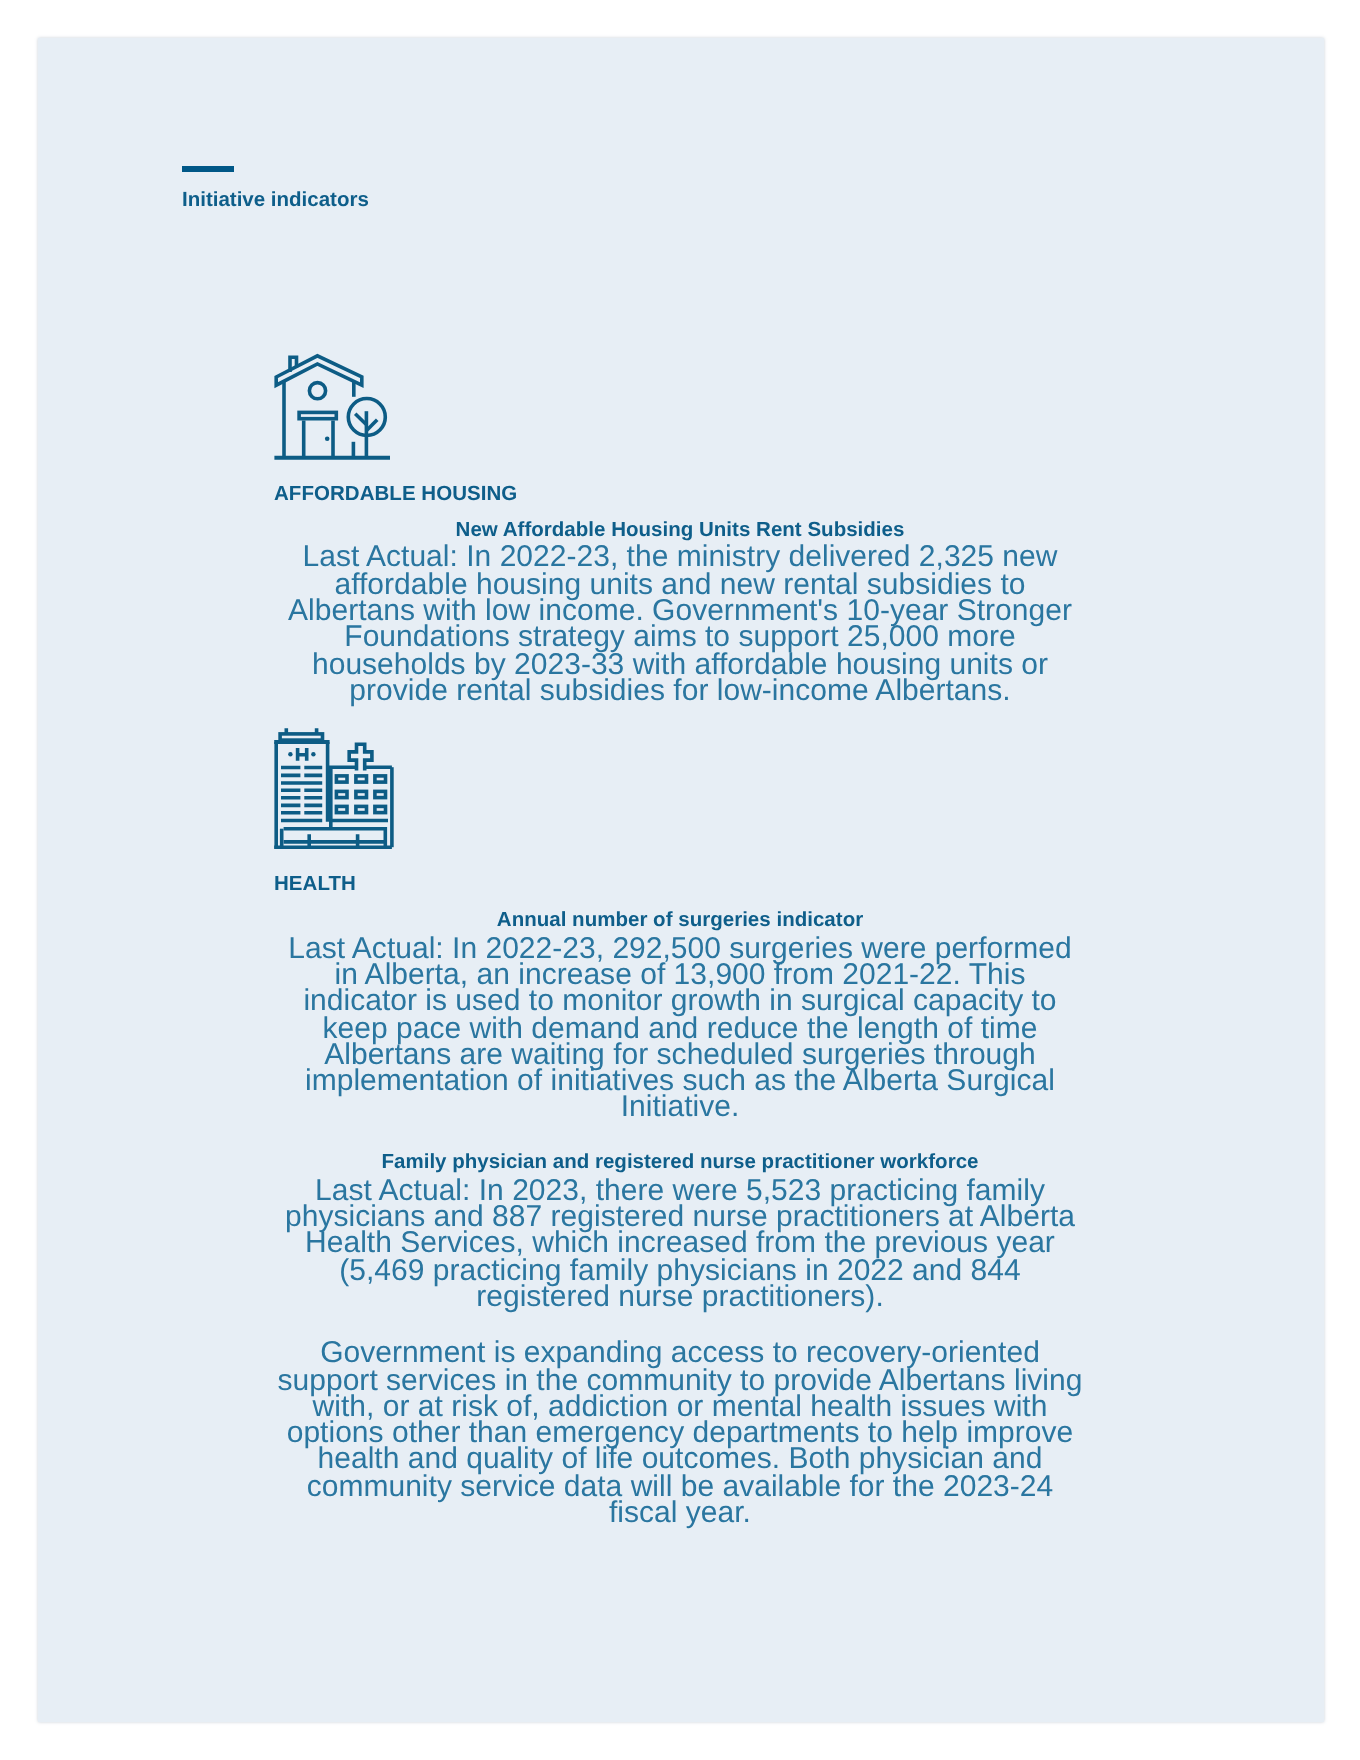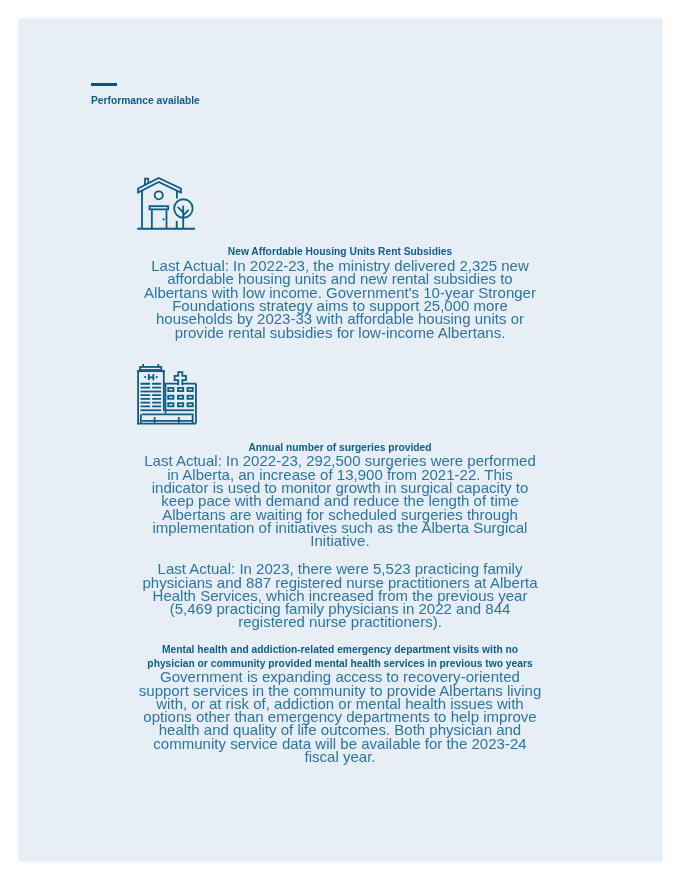--- a/index.html
+++ b/index.html
@@ -69,21 +69,21 @@
 </style>
 </head>
 <body>
 
 <div class="page">
 
   <div class="sheet"></div>
 
   <div class="section-head">
     <div class="rule"></div>
-    <div class="section-title">Performance available</div>
+    <div class="section-title">Initiative indicators</div>
   </div>
 
   <div class="icon-wrap" style="left:135px; top:175px;">
     <svg width="62" height="58" viewBox="0 0 62 58" fill="none" stroke="var(--icon, #0d5c85)" stroke-width="1.8" stroke-linecap="butt" stroke-linejoin="miter" aria-hidden="true">
       <path d="M2.2 53.85 H60" stroke-width="2.0"></path>
       <path d="M10.0 11.0 V3.65 H13.25 V8.6"></path>
       <path d="M3.1 13.5 L23.7 2.9 L45.9 13.5 V17.6 L23.7 7.0 L3.1 17.6 Z"></path>
       <path d="M7.0 15.6 V53.85"></path>
       <path d="M41.9 15.6 V23.4"></path>
       <path d="M41.7 45.9 V53.85"></path>
@@ -92,20 +92,21 @@
       <path d="M16.85 35.3 V53.85 M31.5 35.3 V53.85"></path>
       <circle cx="28.6" cy="44.35" r="1.15" fill="var(--icon, #0d5c85)" stroke="none"></circle>
       <circle cx="48.4" cy="33.5" r="9.25"></circle>
       <path d="M48.2 30.6 V53.85"></path>
       <path d="M42.6 31.9 L48.0 37.1"></path>
       <path d="M53.6 34.9 L48.4 40.1"></path>
     </svg>
   </div>
 
   <div class="block" style="top:240.6px;">
+    <div class="cat">AFFORDABLE HOUSING</div>
     <div class="spacer-sm"></div>
     <div class="ind">
       <h3>New Affordable Housing Units Rent Subsidies</h3>
       <p>Last Actual: In 2022-23, the ministry delivered 2,325 new affordable housing units and new rental subsidies to Albertans with low income. Government's 10-year Stronger Foundations strategy aims to support 25,000 more households by 2023-33 with affordable housing units or provide rental subsidies for low-income Albertans.</p>
     </div>
   </div>
 
   <div class="icon-wrap" style="left:135px; top:362px;">
     <svg width="64" height="66" viewBox="0 0 64 66" fill="none" stroke="var(--icon, #0d5c85)" stroke-width="1.8" stroke-linecap="butt" stroke-linejoin="miter" aria-hidden="true">
       <path d="M8.15 2.1 V5.0 M23.3 2.1 V5.0"></path>
@@ -139,29 +140,30 @@
       <path d="M6.8 52.35 H57.65 V61.6"></path>
       <path d="M5.85 52.35 V61.6"></path>
       <path d="M6.8 58.95 H57.65"></path>
       <path d="M19.6 55.1 V61.6 M43.8 55.1 V61.6"></path>
       <path d="M2.1 61.6 H60.95"></path>
       <path d="M60.95 21.6 V61.6"></path>
     </svg>
   </div>
 
   <div class="block" style="top:435.9px;">
+    <div class="cat">HEALTH</div>
     <div class="spacer-sm"></div>
     <div class="ind">
-      <h3>Annual number of surgeries provided</h3>
+      <h3>Annual number of surgeries indicator</h3>
       <p>Last Actual: In 2022-23, 292,500 surgeries were performed in Alberta, an increase of 13,900 from 2021-22. This indicator is used to monitor growth in surgical capacity to keep pace with demand and reduce the length of time Albertans are waiting for scheduled surgeries through implementation of initiatives such as the Alberta Surgical Initiative.</p>
     </div>
     <div class="spacer-ind"></div>
     <div class="ind">
+      <h3>Family physician and registered nurse practitioner workforce</h3>
       <p>Last Actual: In 2023, there were 5,523 practicing family physicians and 887 registered nurse practitioners at Alberta Health Services, which increased from the previous year (5,469 practicing family physicians in 2022 and 844 registered nurse practitioners).</p>
     </div>
     <div class="spacer-ind"></div>
     <div class="ind">
-      <h3>Mental health and addiction-related emergency department visits with no physician or community provided mental health services in previous two years</h3>
       <p>Government is expanding access to recovery-oriented support services in the community to provide Albertans living with, or at risk of, addiction or mental health issues with options other than emergency departments to help improve health and quality of life outcomes. Both physician and community service data will be available for the 2023-24 fiscal year.</p>
     </div>
   </div>
 
 </div>
 
 </body></html>

